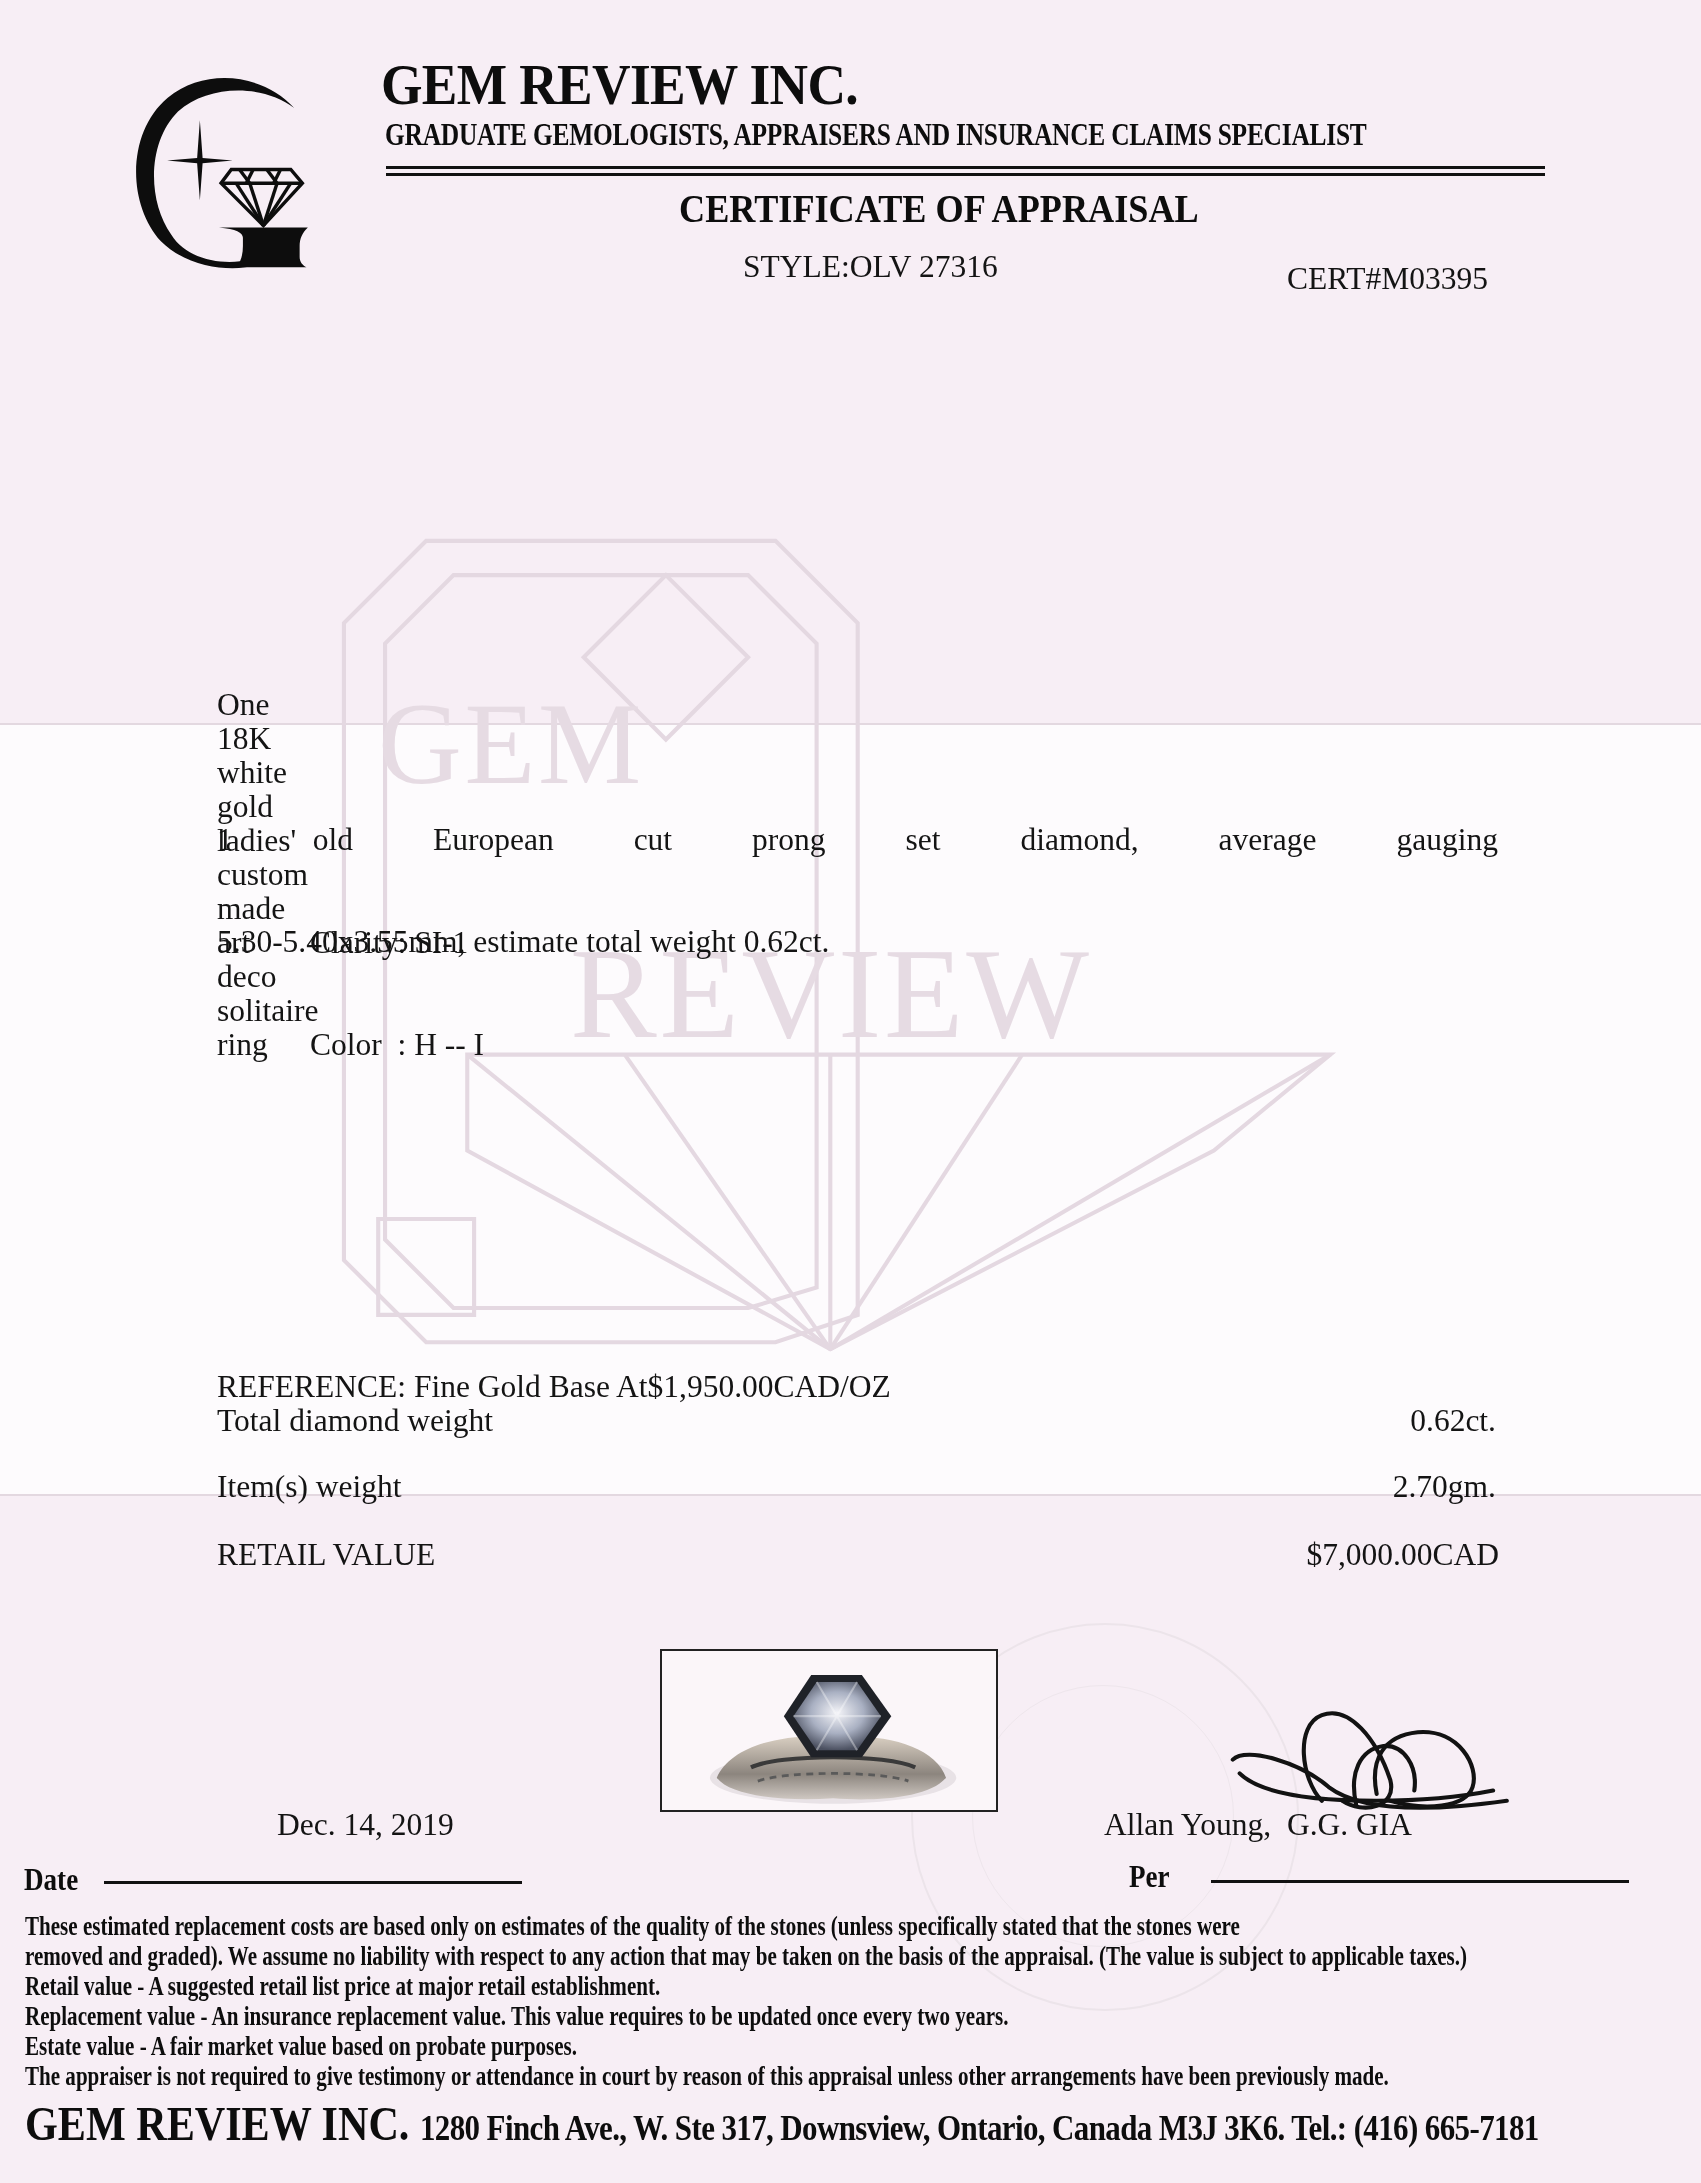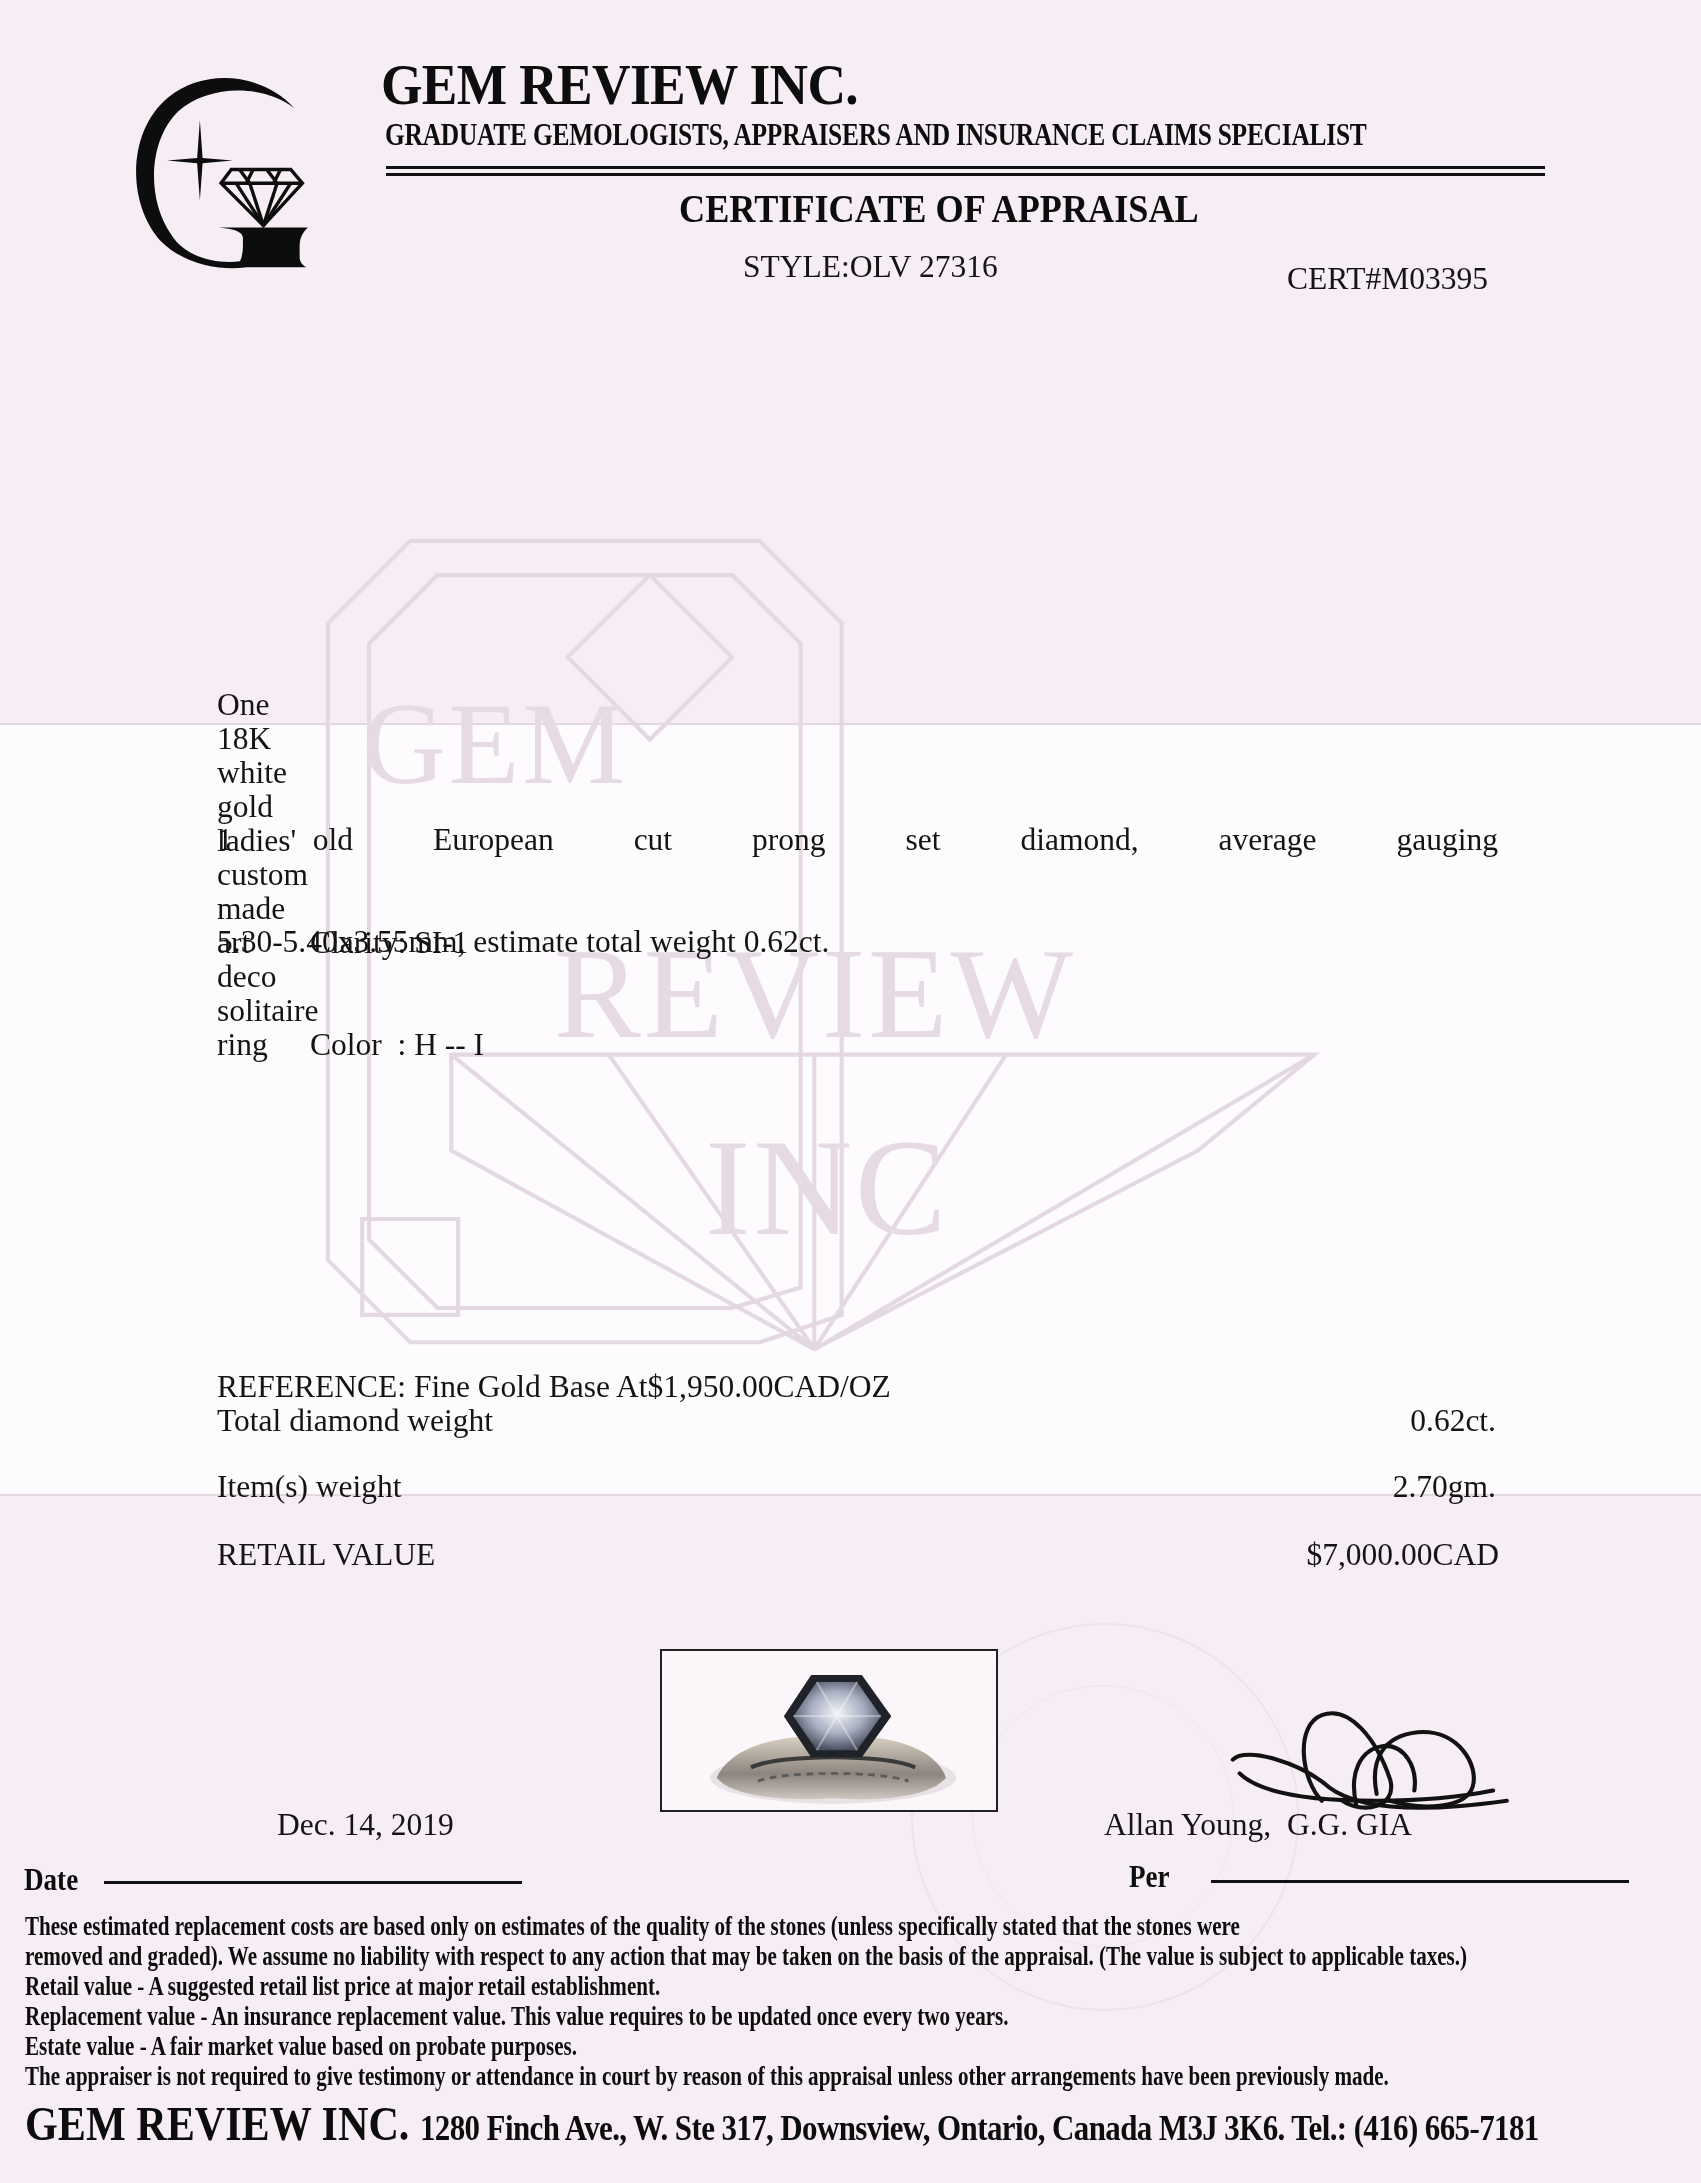--- a/index.html
+++ b/index.html
@@ -7,21 +7,21 @@
     width: 1702px; height: 2183px; position: relative; overflow: hidden;
     background: #f7eef5;
     font-family: "Liberation Serif", serif;
     color: #0d0d0d;
   }
   .band-white { position: absolute; left: 0; width: 1702px; background: #fdfbfd; }
   .fold { position: absolute; left: 0; width: 1702px; height: 2.1px; background: #e3d8e0; }
   .abs { position: absolute; }
 
   
-  .watermark { position: absolute; left: 321px; top: 534px; width: 1014px; height: 822px; pointer-events: none; }
+  .watermark { position: absolute; left: 337px; top: 534px; width: 1014px; height: 822px; pointer-events: none; }
   .wm-letters { position: absolute; font-family: "Liberation Serif", serif; color: #e6dbe3; font-weight: normal; letter-spacing: 2.7px; white-space: nowrap; }
 
   
   .logo { position: absolute; left: 123px; top: 67px; width: 192px; height: 205px; }
   .brand-title { left: 381px; top: 56px; font-size: 58px; font-weight: bold; letter-spacing: -0.7px; transform: scaleX(0.92); transform-origin: left top; white-space: nowrap; line-height: 1; }
   .brand-sub { left: 385px; top: 118px; font-size: 32px; font-weight: bold; white-space: nowrap; line-height: 1; transform: scaleX(0.795); transform-origin: left top; letter-spacing: -0.3px; }
   .rule { position: absolute; left: 386px; width: 1159px; background: #111; }
   .cert-title { left: 679px; top: 189px; font-size: 40px; font-weight: bold; white-space: nowrap; line-height: 1; transform: scaleX(0.905); transform-origin: left top; }
   .mono { font-family: Liberation Serif, serif; font-size: 31.5px; line-height: 34px; white-space: pre; color: #141414; }
   .style-code { left: 743px; top: 250px; }
@@ -63,21 +63,20 @@
       <polygon points="190,760 1450,760 1280,900 720,1190 190,900"></polygon>
       <line x1="190" y1="760" x2="720" y2="1190"></line>
       <line x1="1450" y1="760" x2="720" y2="1190"></line>
       <line x1="420" y1="760" x2="720" y2="1190"></line>
       <line x1="1000" y1="760" x2="720" y2="1190"></line>
       <line x1="720" y1="760" x2="720" y2="1190"></line>
     </g>
   </svg>
   <div class="wm-letters" style="left:41px;top:144px;font-size:116px;">GEM</div>
   <div class="wm-letters" style="left:233px;top:384px;font-size:130px;">REVIEW</div>
-  <div class="wm-letters" style="left:384px;top:575px;font-size:137px;">INC</div>
 </div>
 
 <div class="logo">
   <svg width="192" height="205" viewBox="0 0 280 300">
     <path d="M250,60 C205,10 120,0 65,45 C5,95 5,200 55,255 C95,295 160,300 195,290 L185,282 C150,290 95,285 70,245 C35,195 35,110 80,65 C125,25 205,25 250,60 Z" fill="#0d0d0d"></path>
     <path d="M112,78 L116,133 L160,137 L116,141 L112,195 L108,141 L64,137 L108,133 Z" fill="#0d0d0d"></path>
     <g fill="none" stroke="#0d0d0d" stroke-width="5">
       <polygon points="158,150 245,150 262,170 205,232 143,170"></polygon>
       <line x1="143" y1="170" x2="262" y2="170"></line>
       <line x1="170" y1="150" x2="185" y2="170"></line>

